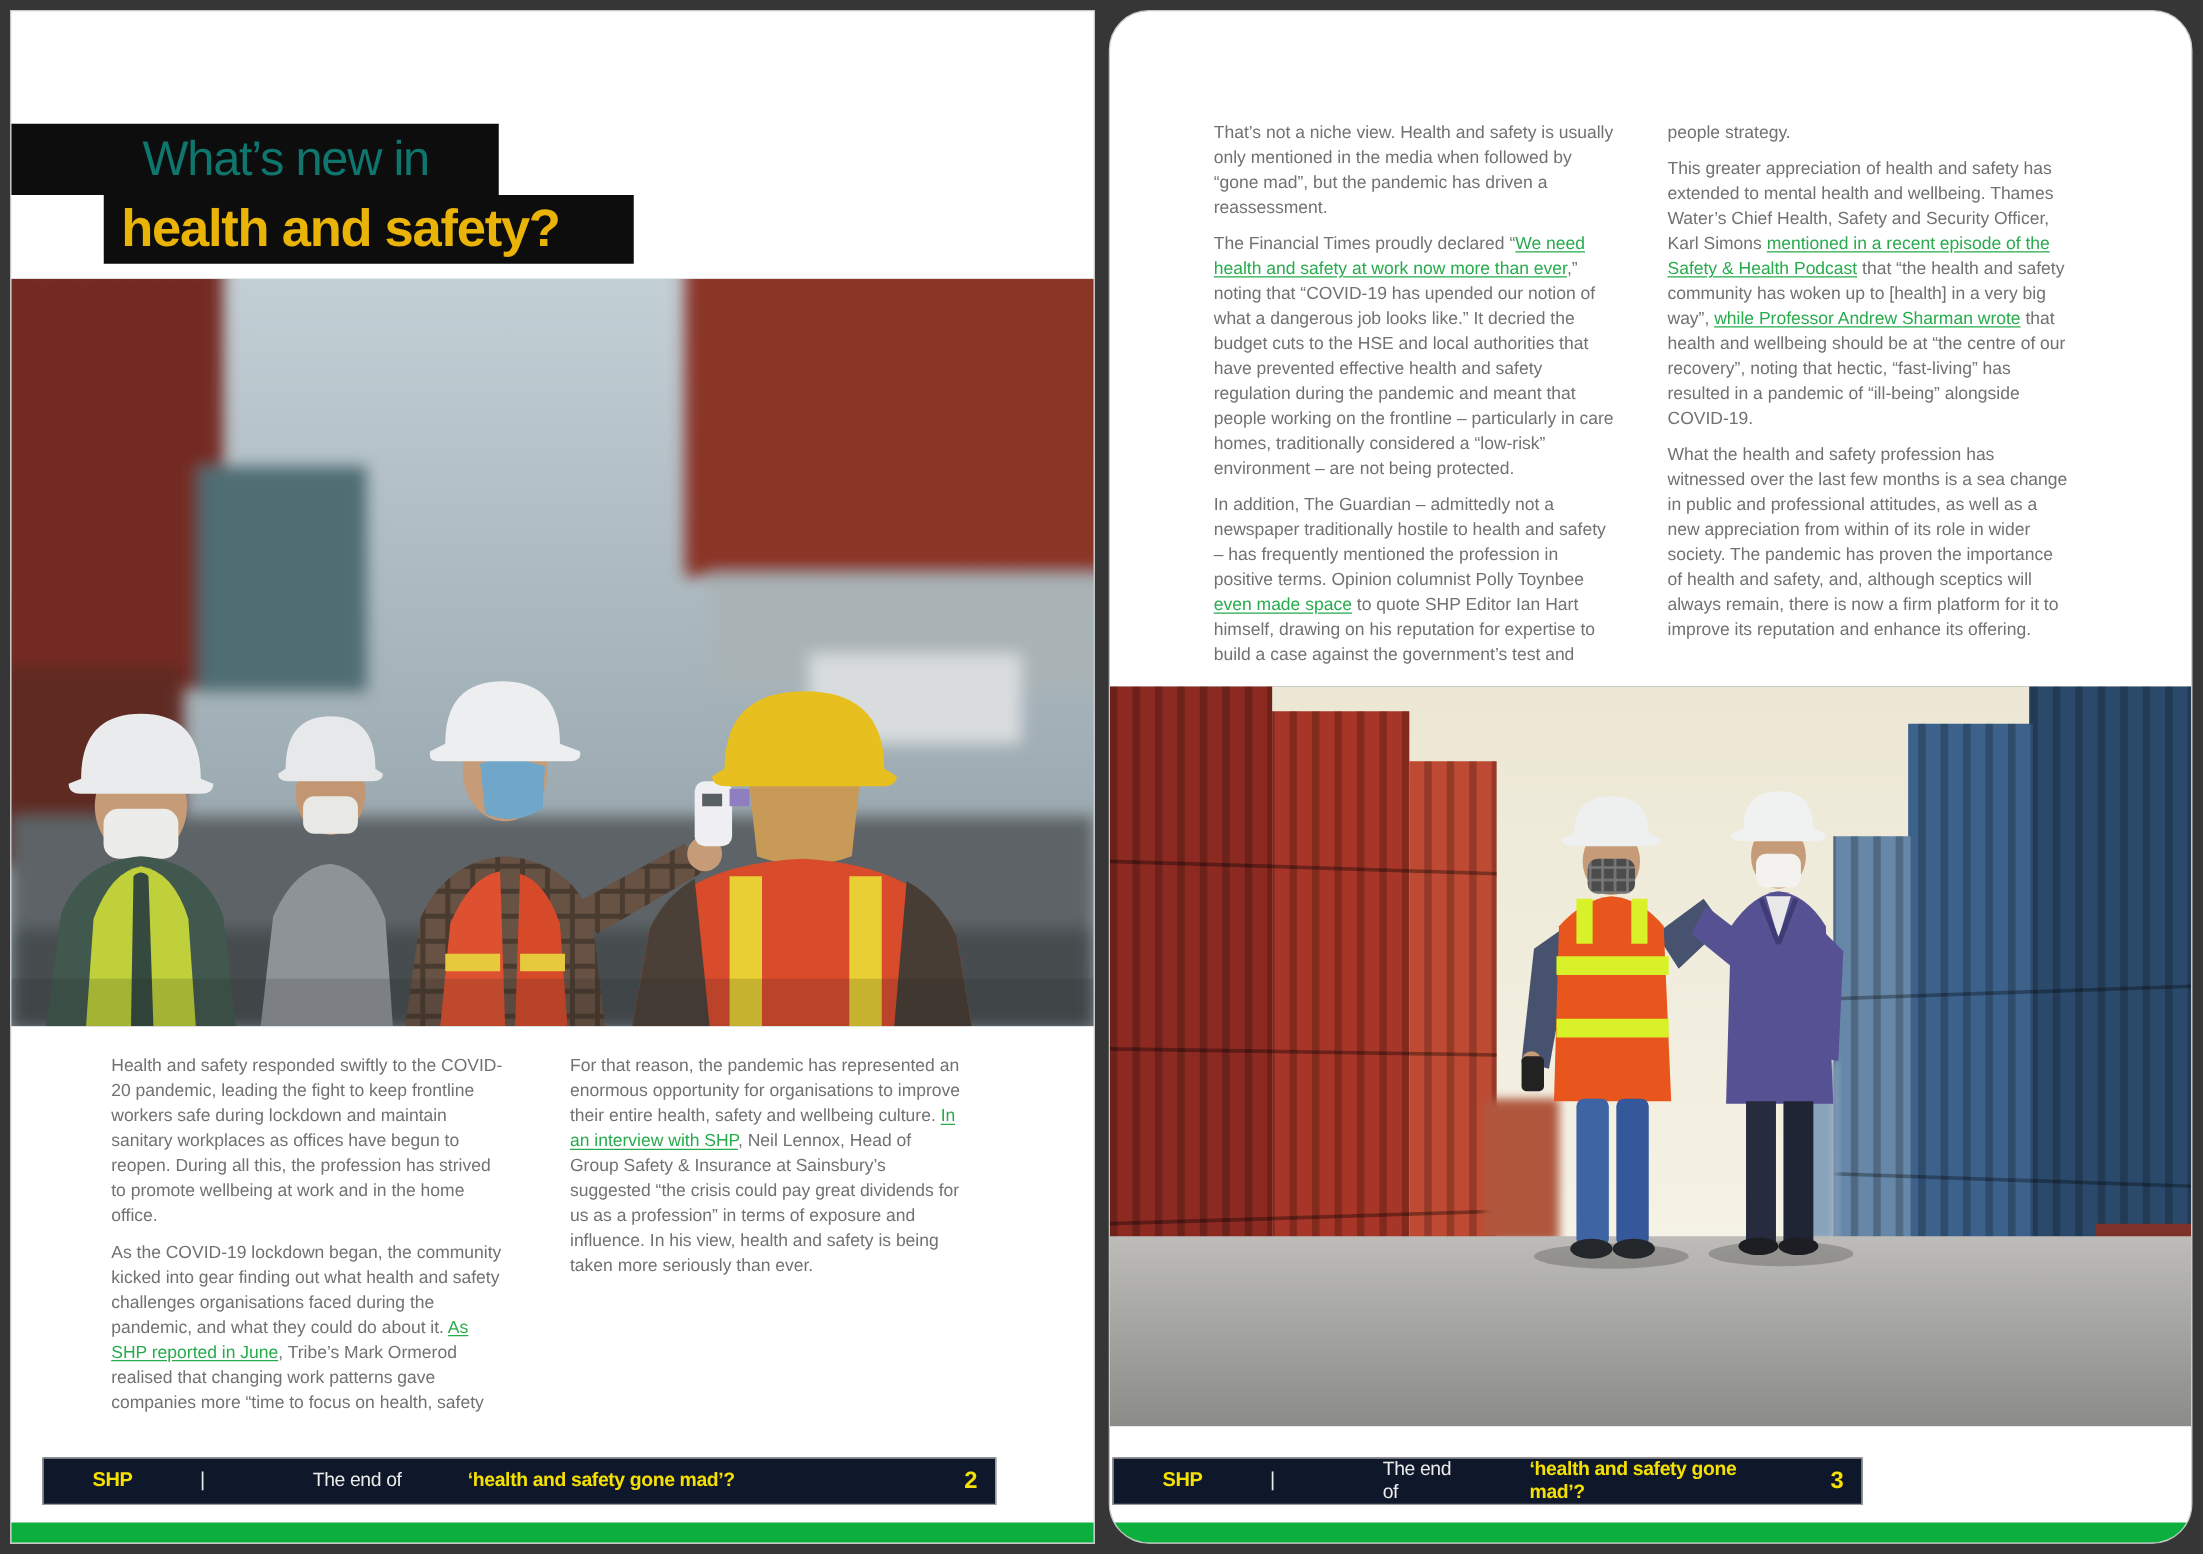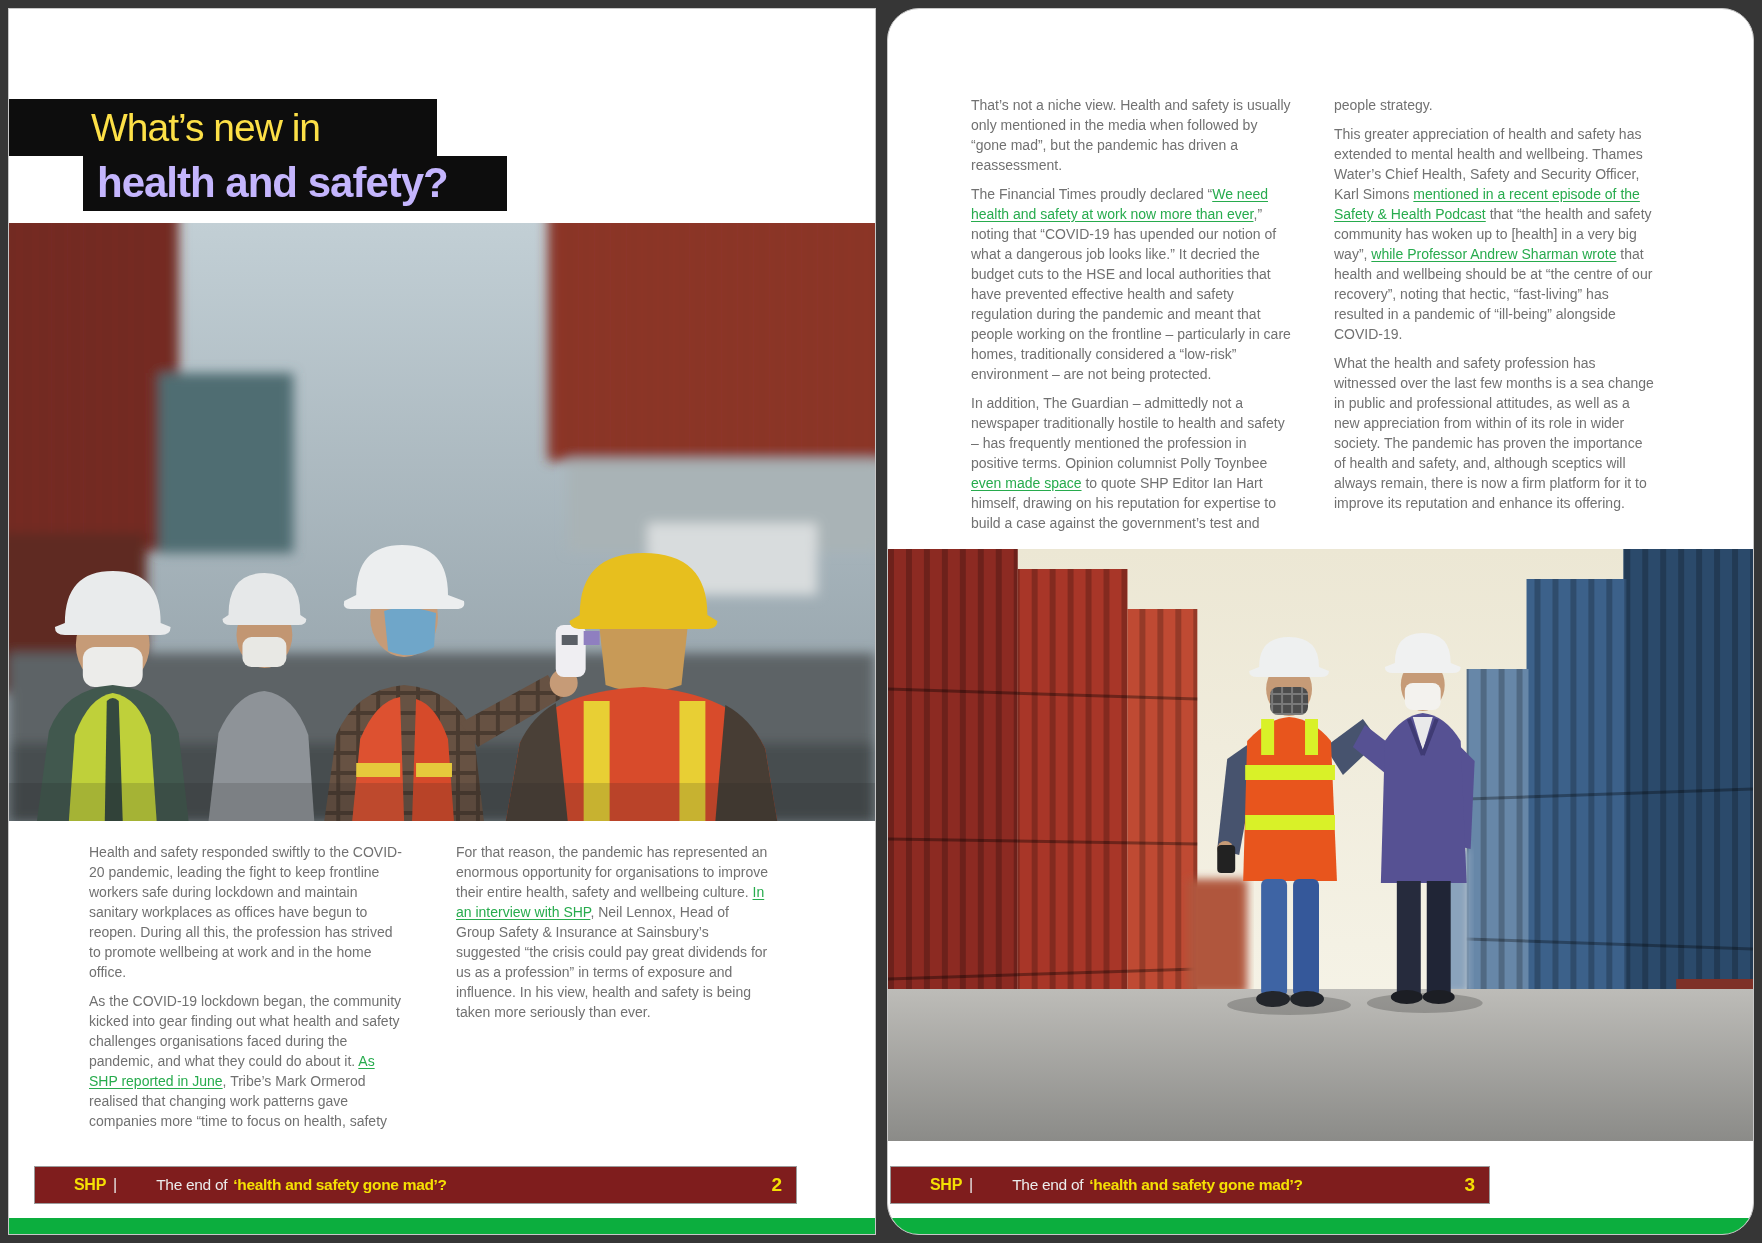--- a/index.html
+++ b/index.html
@@ -11,45 +11,45 @@
   }
   .page{
     position:absolute;top:8px;height:1227px;background:#ffffff;
     border:1px solid #c7c7c7;box-sizing:border-box;overflow:hidden;
   }
   #left-page{left:8px;width:868px;}
   #right-page{left:887px;width:867px;border-radius:32px;}
 
   
   .title-box{position:absolute;background:#0d0d0d;box-sizing:border-box;white-space:nowrap;}
-  .t1{left:0;top:90px;width:428px;height:57px;color:#fde047;
-      font-size:39px;line-height:57px;padding-left:82px;font-weight:400;letter-spacing:-1px;}
-  .t2{left:74px;top:147px;width:424px;height:55px;color:#c4b5fd;
+  .t1{left:0;top:90px;width:390px;height:57px;color:#0f766e;
+      font-size:39px;line-height:57px;padding-left:105px;font-weight:400;letter-spacing:-1px;}
+  .t2{left:74px;top:147px;width:424px;height:55px;color:#eab308;
       font-size:42px;line-height:53px;padding-left:14px;font-weight:700;letter-spacing:-1px;}
 
   
   .photo{position:absolute;left:0;width:100%;overflow:hidden;background:#9aa7ae;}
   #photo1{top:214px;height:598px;}
   #photo2{top:540px;height:592px;}
   .photo svg{display:block;width:100%;height:100%;}
 
   
   .col{position:absolute;color:#717171;font-size:14px;line-height:20px;letter-spacing:0;}
   #lp-col1{left:80px;top:833px;width:316px;}
   #lp-col2{left:447px;top:833px;width:314px;}
   #rp-col1{left:83px;top:86px;width:322px;}
   #rp-col2{left:446px;top:86px;width:322px;}
   .col p{margin:0 0 9px 0;}
   .col a.link{color:#27ab4d;text-decoration:underline;text-underline-offset:2px;cursor:pointer;}
 
   
   .footer-bar{
-    position:absolute;top:1157px;height:38px;background:#7f1d1d;
+    position:absolute;top:1157px;height:38px;background:#0f172a;
     border:1px solid #9b9b9b;box-sizing:border-box;
-    display:flex;align-items:center;padding:0 14px 0 39px;
+    display:flex;align-items:center;padding:0 14px 0 39px;gap:47px;
   }
   #lp-footer{left:25px;width:763px;}
   #rp-footer{left:2px;width:600px;}
   .f-brand{color:#f5e003;font-weight:700;font-size:16px;letter-spacing:-0.3px;}
   .f-sep{color:#e9e9e9;margin:0 7px;font-weight:300;font-size:16px;}
   .f-prefix{color:#ececec;font-size:15.5px;margin-right:6px;letter-spacing:-0.3px;margin-left:32px;}
   .f-highlight{color:#f5e003;font-weight:700;font-size:15.5px;letter-spacing:-0.3px;}
   .f-page{margin-left:auto;color:#f5e003;font-weight:700;font-size:19px;}
 
   .green-bar{position:absolute;left:0;right:0;top:1209px;height:17px;background:#0cae3e;}

